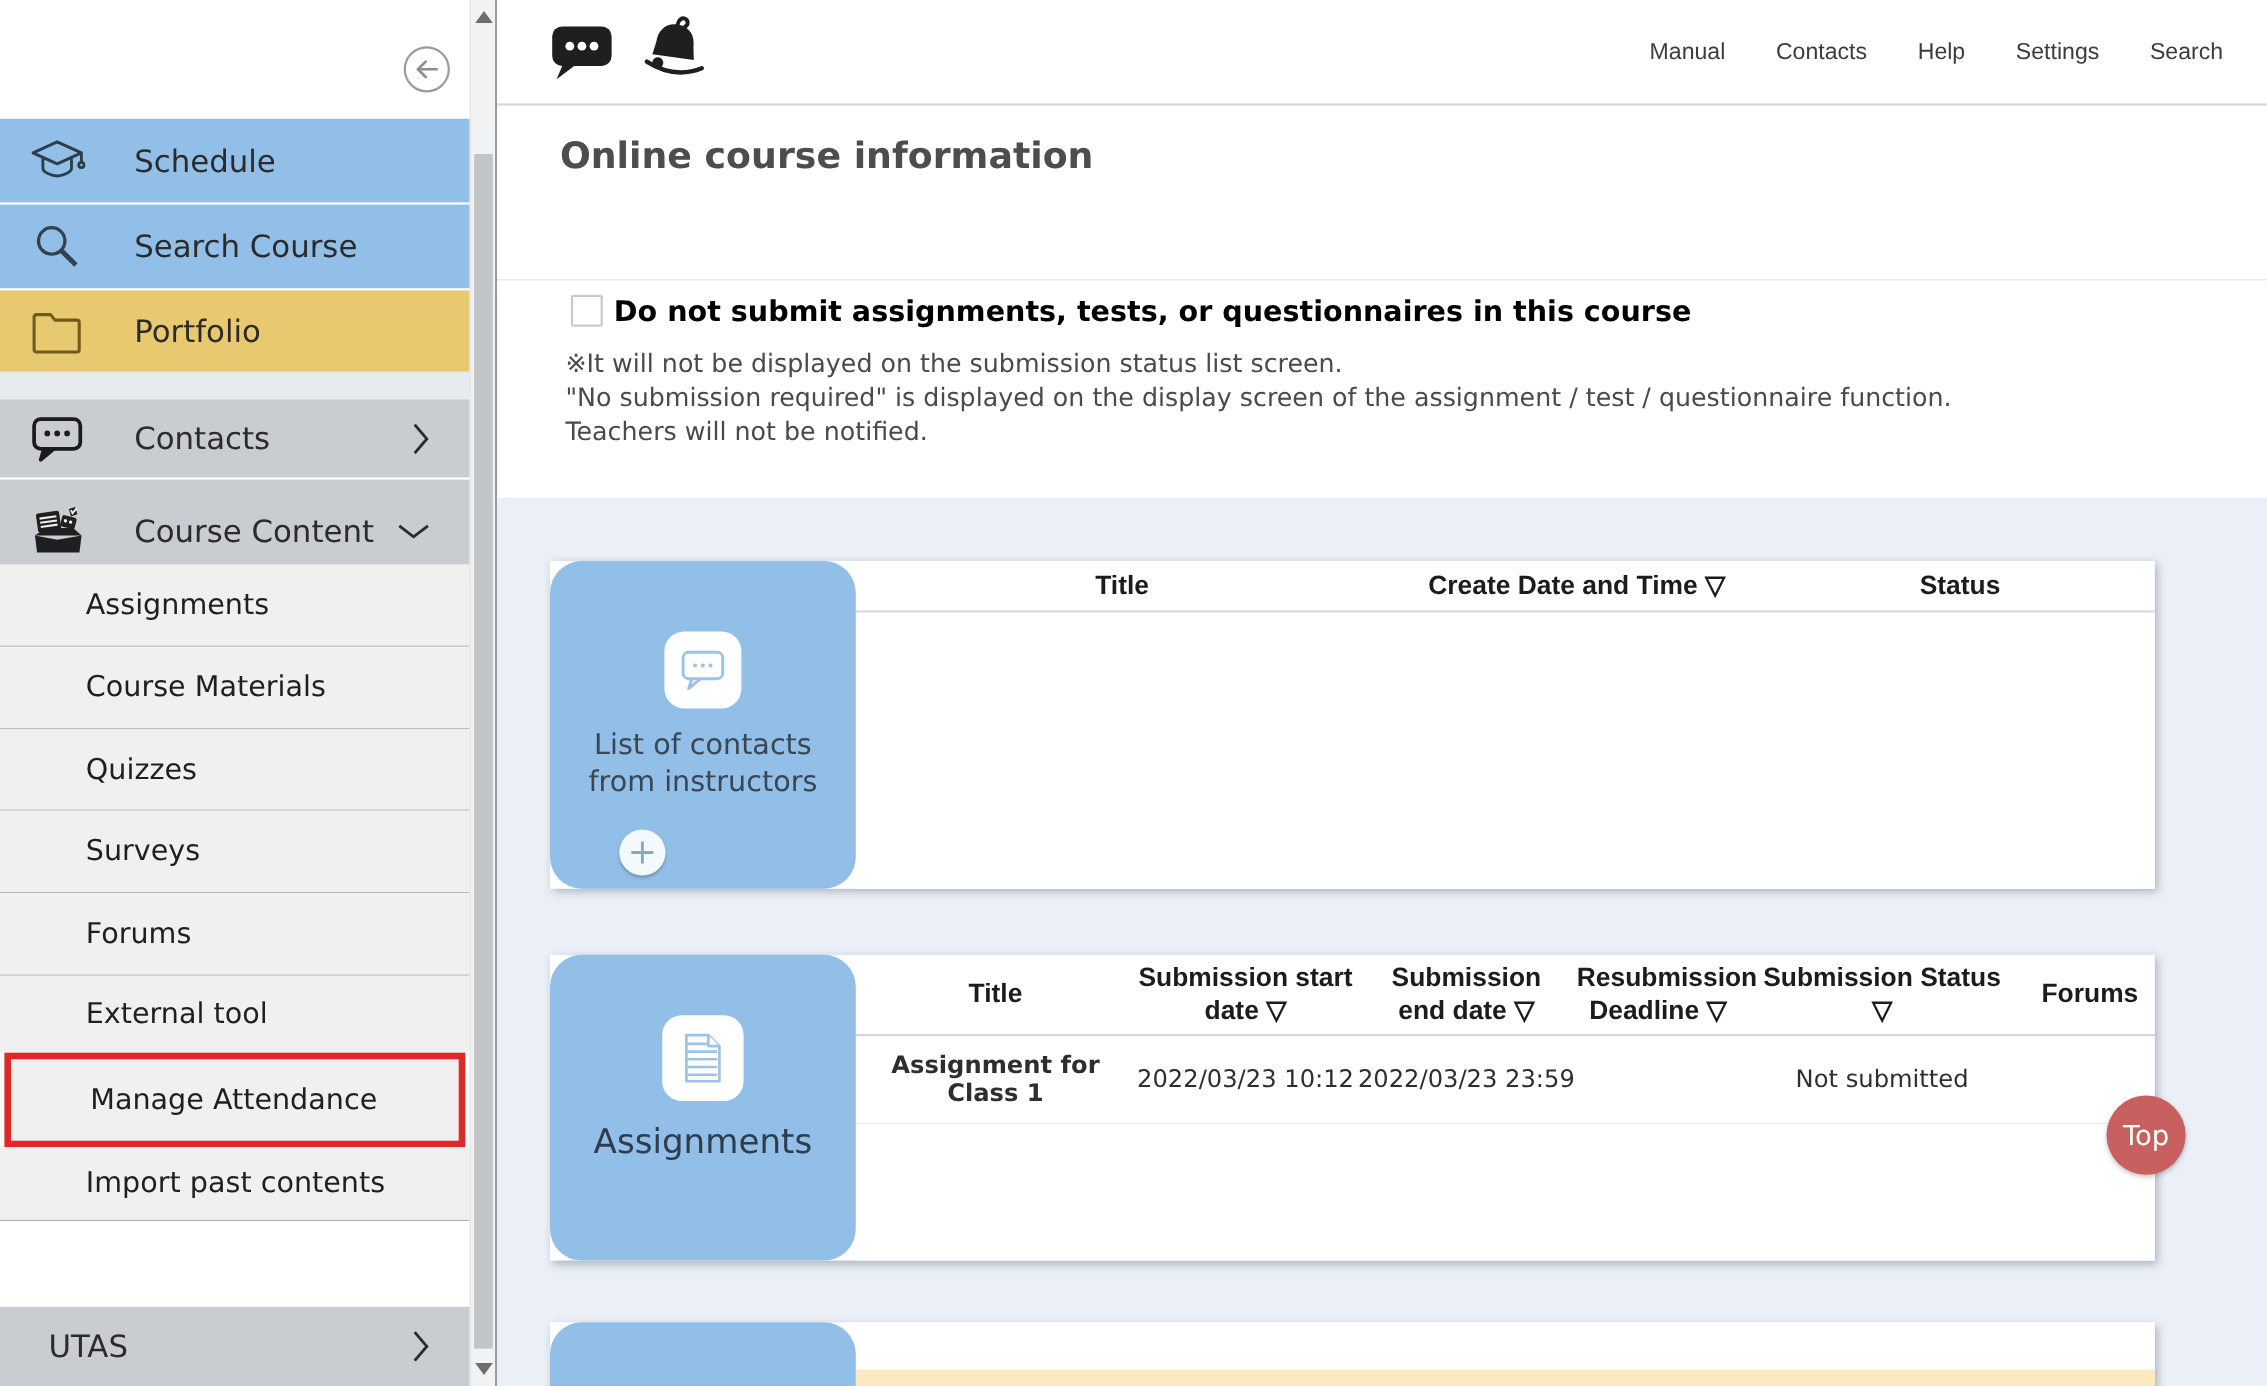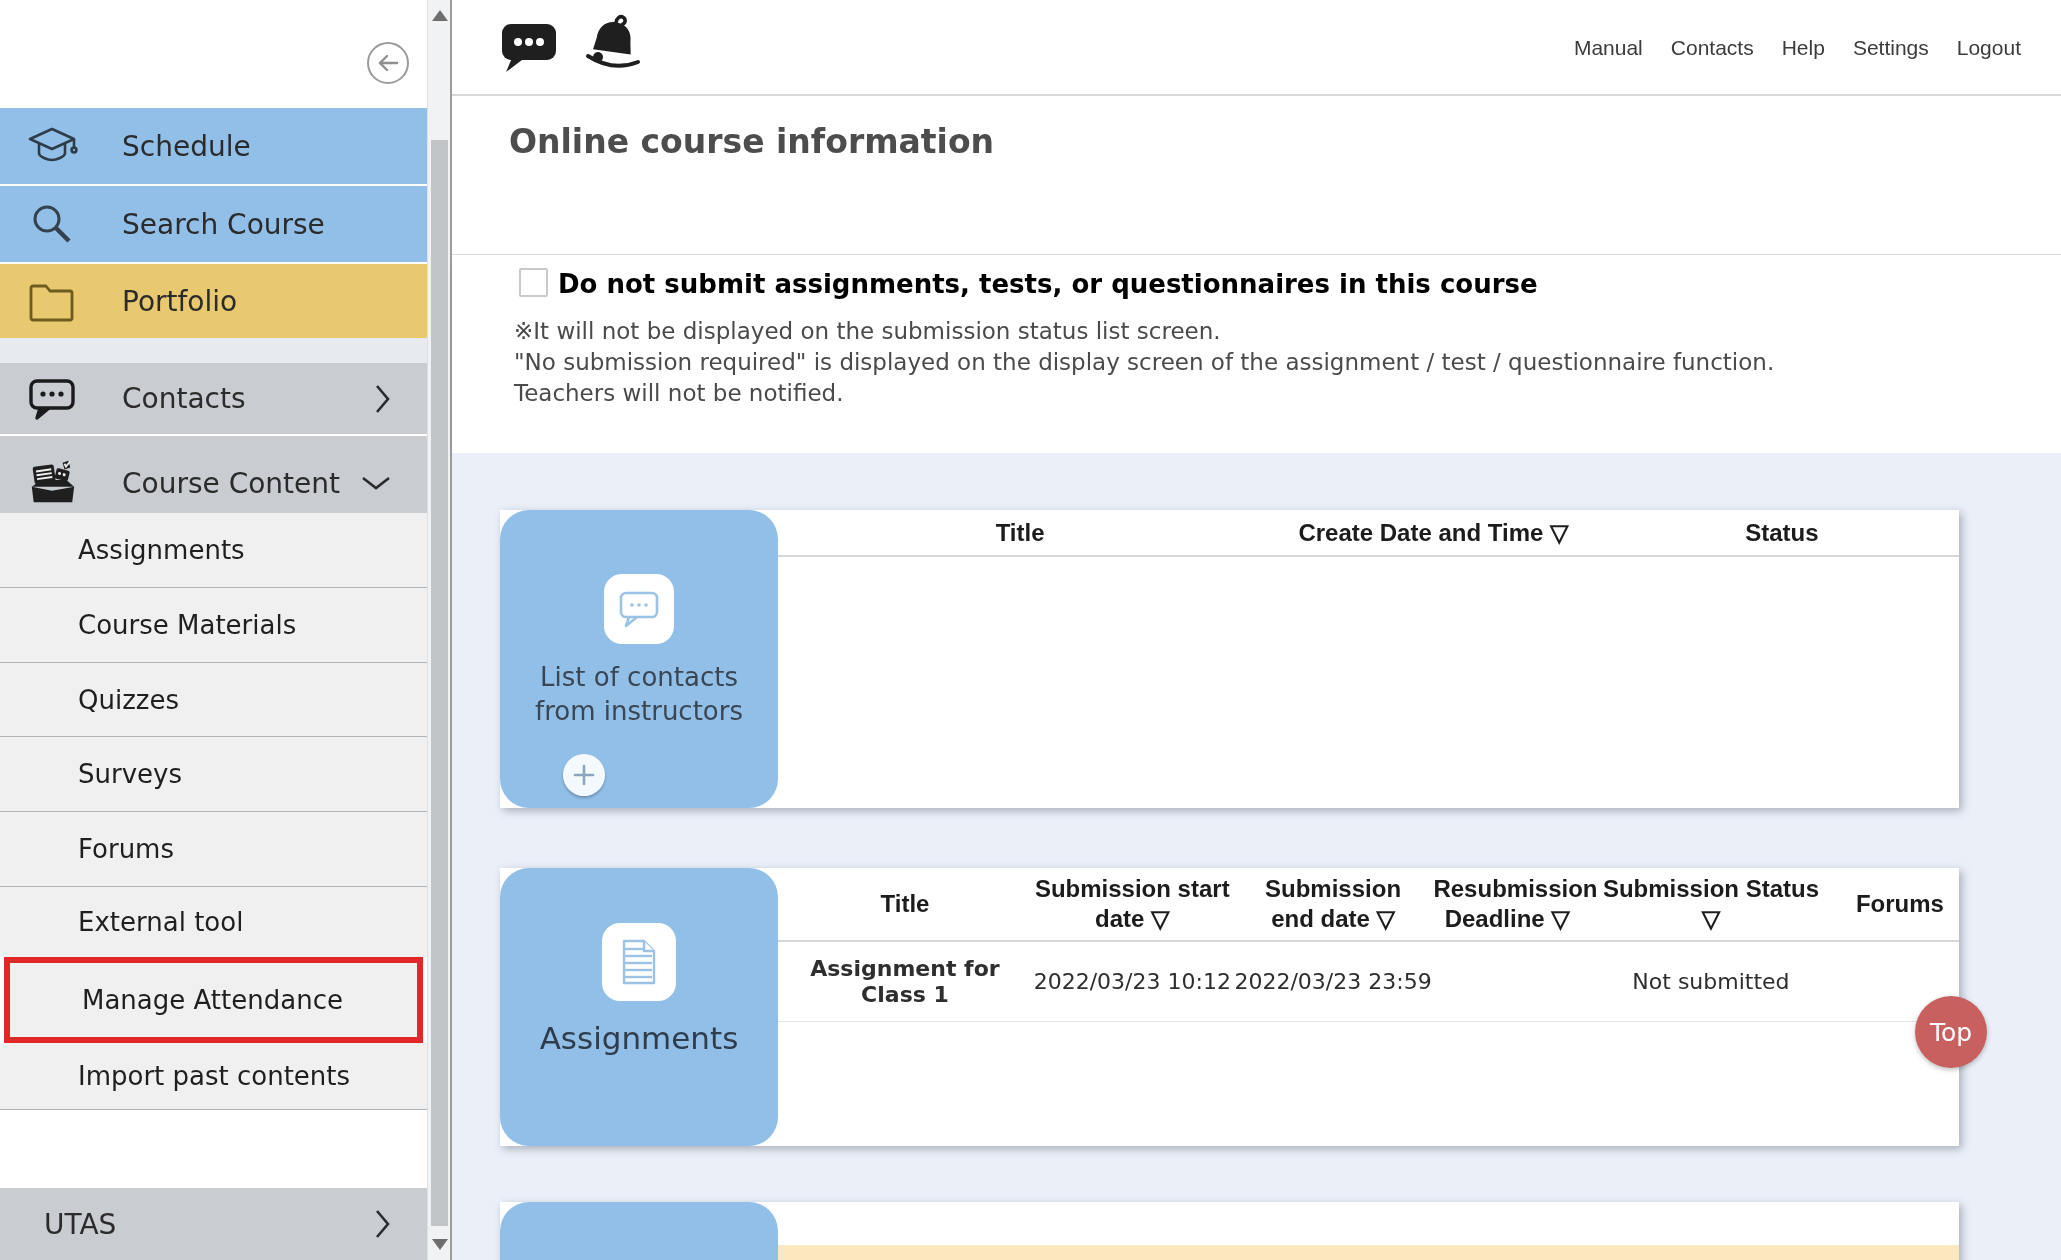--- a/index.html
+++ b/index.html
@@ -31,21 +31,21 @@
   .sb-up   { top:10px; border-bottom:11px solid #6e6e6e; }
   .sb-down { top:1239px; border-top:11px solid #6e6e6e; }
   .sb-thumb { position:absolute; left:3px; top:140px; width:17px; height:1086px; background:#c2c5c7; }
 
   
   main { position:absolute; left:450px; top:0; width:1611px; height:1260px; background:#fff; border-left:2px solid #9c9c9c; }
 
   .topbar { position:absolute; left:0; top:0; width:100%; height:96px; background:#fff; border-bottom:2px solid #d8d8d8; }
   .topbar-icons { position:absolute; left:44px; top:14px; display:flex; gap:22px; align-items:center; }
   .icon-btn { background:none; border:none; cursor:pointer; padding:0; }
-  .topnav { position:absolute; right:40px; top:0; height:96px; display:flex; align-items:center; gap:28px; }
+  .topnav { position:absolute; right:40px; top:0; height:96px; display:flex; align-items:center; gap:46px; }
   .topnav a { font-size:21px; color:#3c3c3c; text-decoration:none; cursor:pointer; font-family:"Liberation Sans",sans-serif; }
 
   .page-head { position:absolute; left:0; top:98px; width:100%; height:156px; background:#fff; }
   .page-head h1 { position:absolute; left:57px; top:24px; font-size:33px; font-weight:bold; color:#4d4d4d; }
   .section-divider { position:absolute; left:0; top:254px; width:100%; height:1px; background:#dcdcdc; }
 
   .course-info { position:absolute; left:0; top:255px; width:100%; height:198px; background:#fff;
      box-shadow:0 5px 7px -4px rgba(0,0,0,.3); }
   .checkbox { position:absolute; left:67px; top:13px; width:29px; height:29px; border:2px solid #c9c9c9; background:#fff; border-radius:2px; cursor:pointer; }
   .checkbox-label { position:absolute; left:106px; top:14px; font-size:26px; font-weight:600; color:#000000; }
@@ -256,21 +256,21 @@
             </g>
             <path d="M8 42 q25 16 50 6" fill="none" stroke="#1f1f1f" stroke-width="4" stroke-linecap="round"></path>
           </svg>
         </button>
       </div>
       <nav class="topnav">
         <a>Manual</a>
         <a>Contacts</a>
         <a>Help</a>
         <a>Settings</a>
-        <a>Logout</a>
+        <a>Search</a>
       </nav>
     </header>
 
     <section class="page-head">
       <h1>Online course information</h1>
     </section>
     <div class="section-divider"></div>
 
     <section class="course-info">
       <div class="checkbox"></div>

